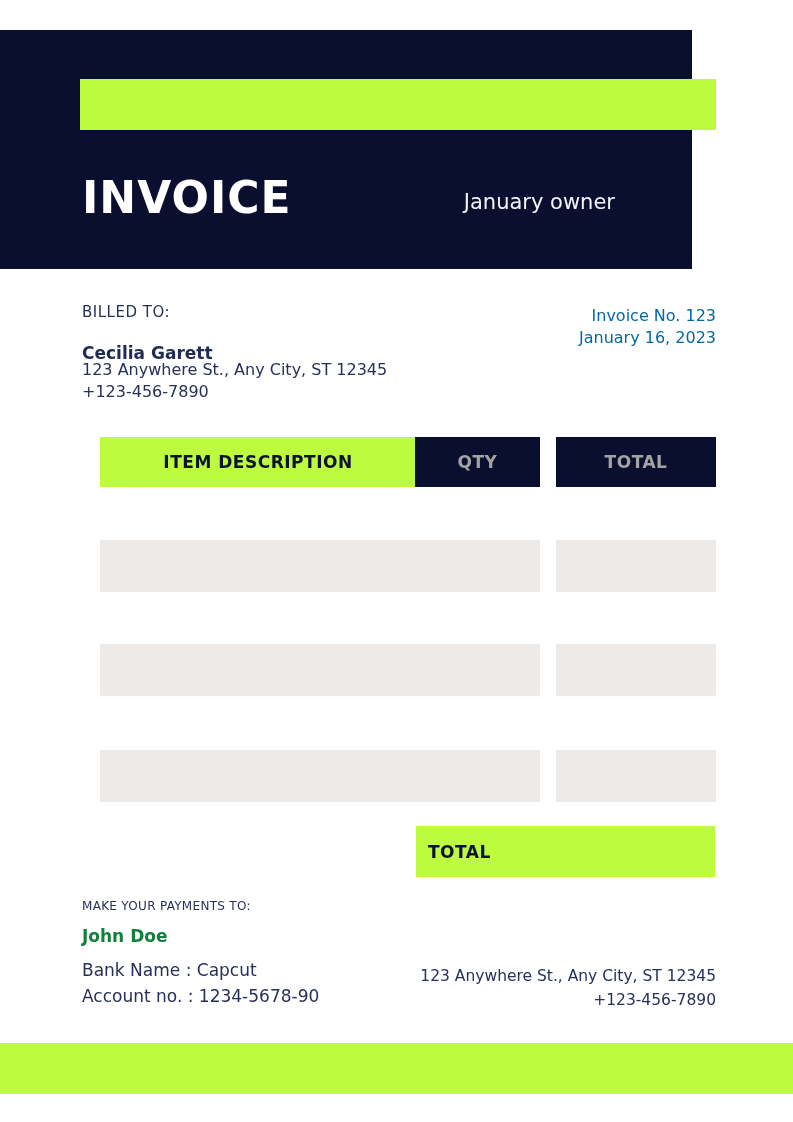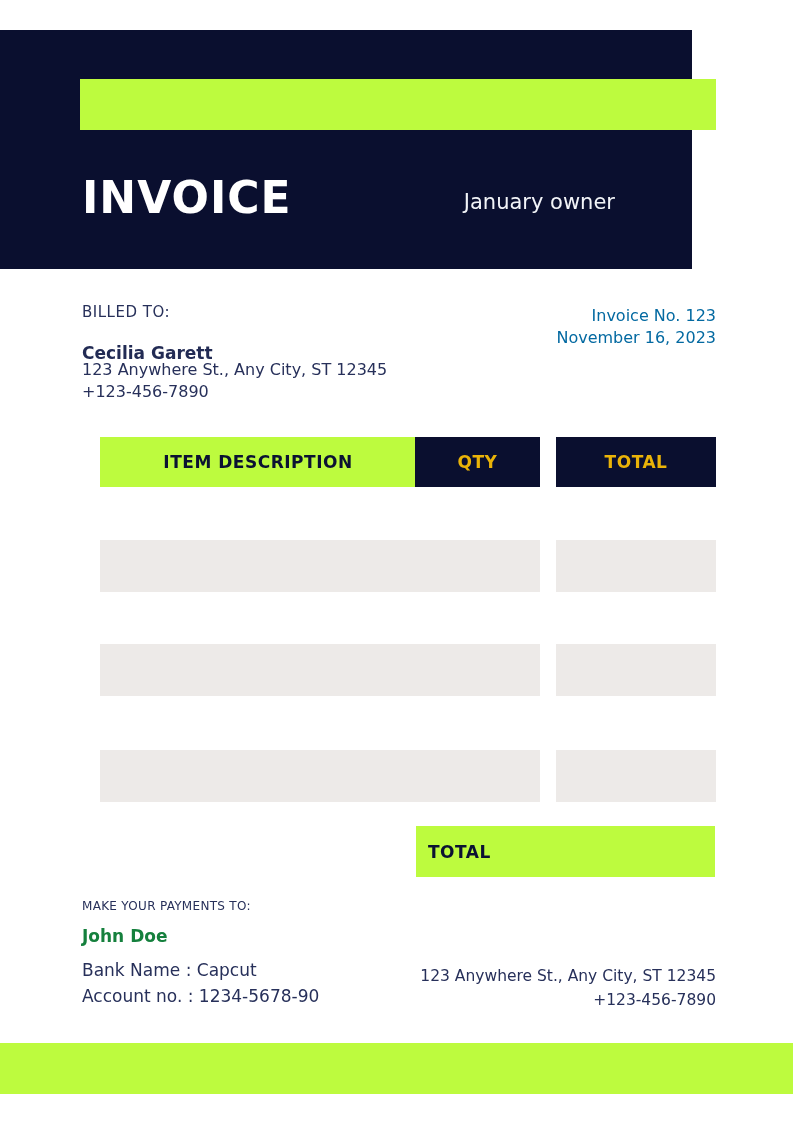--- a/index.html
+++ b/index.html
@@ -87,21 +87,21 @@
   .col-qty   { left: 415px; width: 125px; }
   .col-total { left: 556px; width: 160px; }
 
   .th {
     position: absolute;
     top: 437px; height: 50px;
     display: flex; align-items: center; justify-content: center;
     font-size: 17px; font-weight: bold; letter-spacing: 0.5px;
   }
   .th-desc  { background: #BDFB3E; color: #0B1232; }
-  .th-navy  { background: #0A0F2F; color: #eab308; }
+  .th-navy  { background: #0A0F2F; color: #a3a3a3; }
 
   .cell {
     position: absolute;
     height: 52px;
     background: #EDEAE8;
   }
   .row-1 { top: 540px; }
   .row-2 { top: 644px; }
   .row-3 { top: 750px; }
 
@@ -168,21 +168,21 @@
     <div class="business-owner">January owner</div>
   </div>
 
   <div class="billed-label">BILLED TO:</div>
   <div class="billed-name">Cecilia Garett</div>
   <div class="billed-address">123 Anywhere St., Any City, ST 12345</div>
   <div class="billed-phone">+123-456-7890</div>
 
   <div class="invoice-meta">
     <div>Invoice No. 123</div>
-    <div>November 16, 2023</div>
+    <div>January 16, 2023</div>
   </div>
 
   <div class="th th-desc col-desc">ITEM DESCRIPTION</div>
   <div class="th th-navy col-qty">QTY</div>
   <div class="th th-navy col-total">TOTAL</div>
 
   <div class="cell row-1 col-desc"></div>
   <div class="cell row-1 col-qty"></div>
   <div class="cell row-1 col-total"></div>
 

